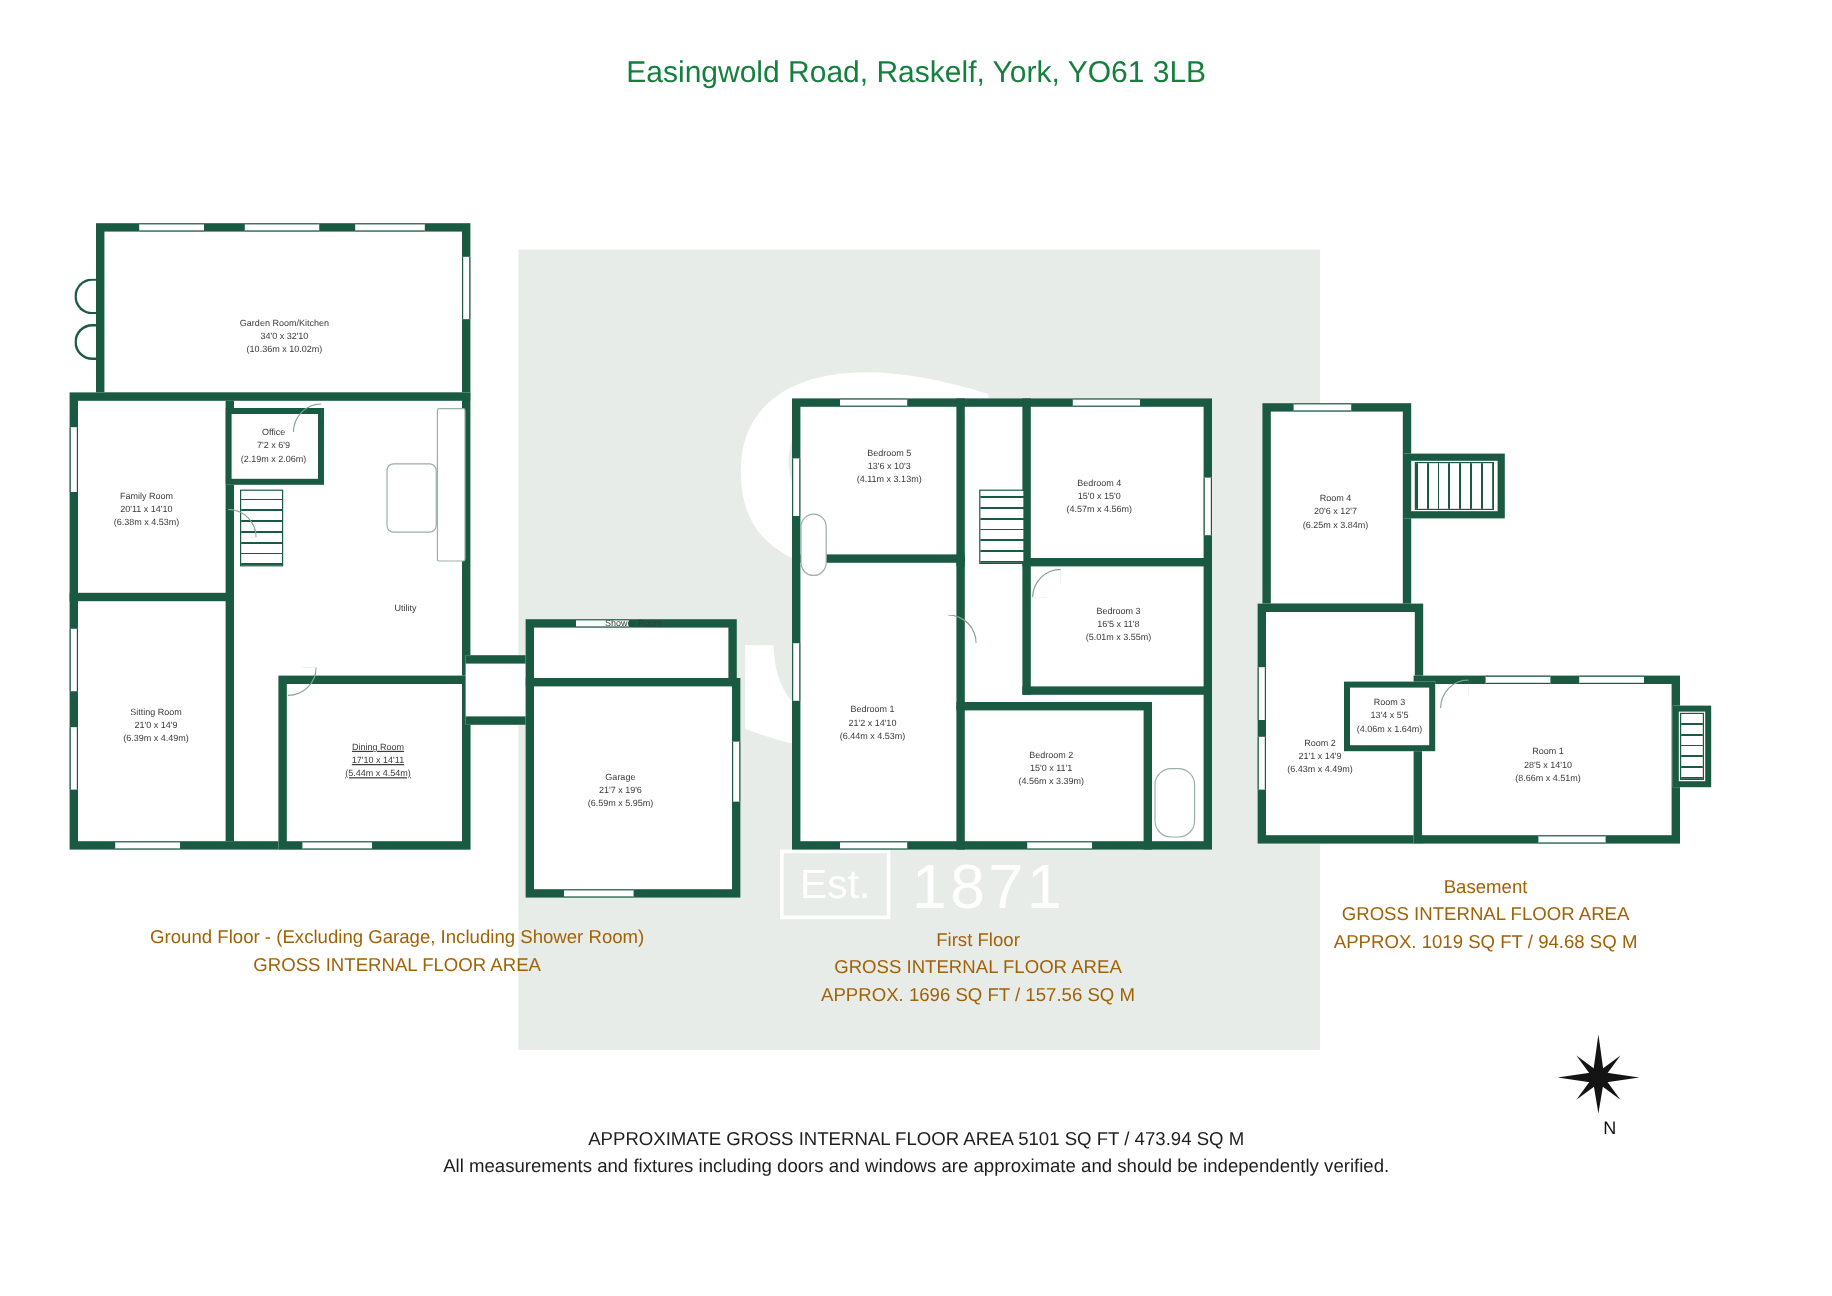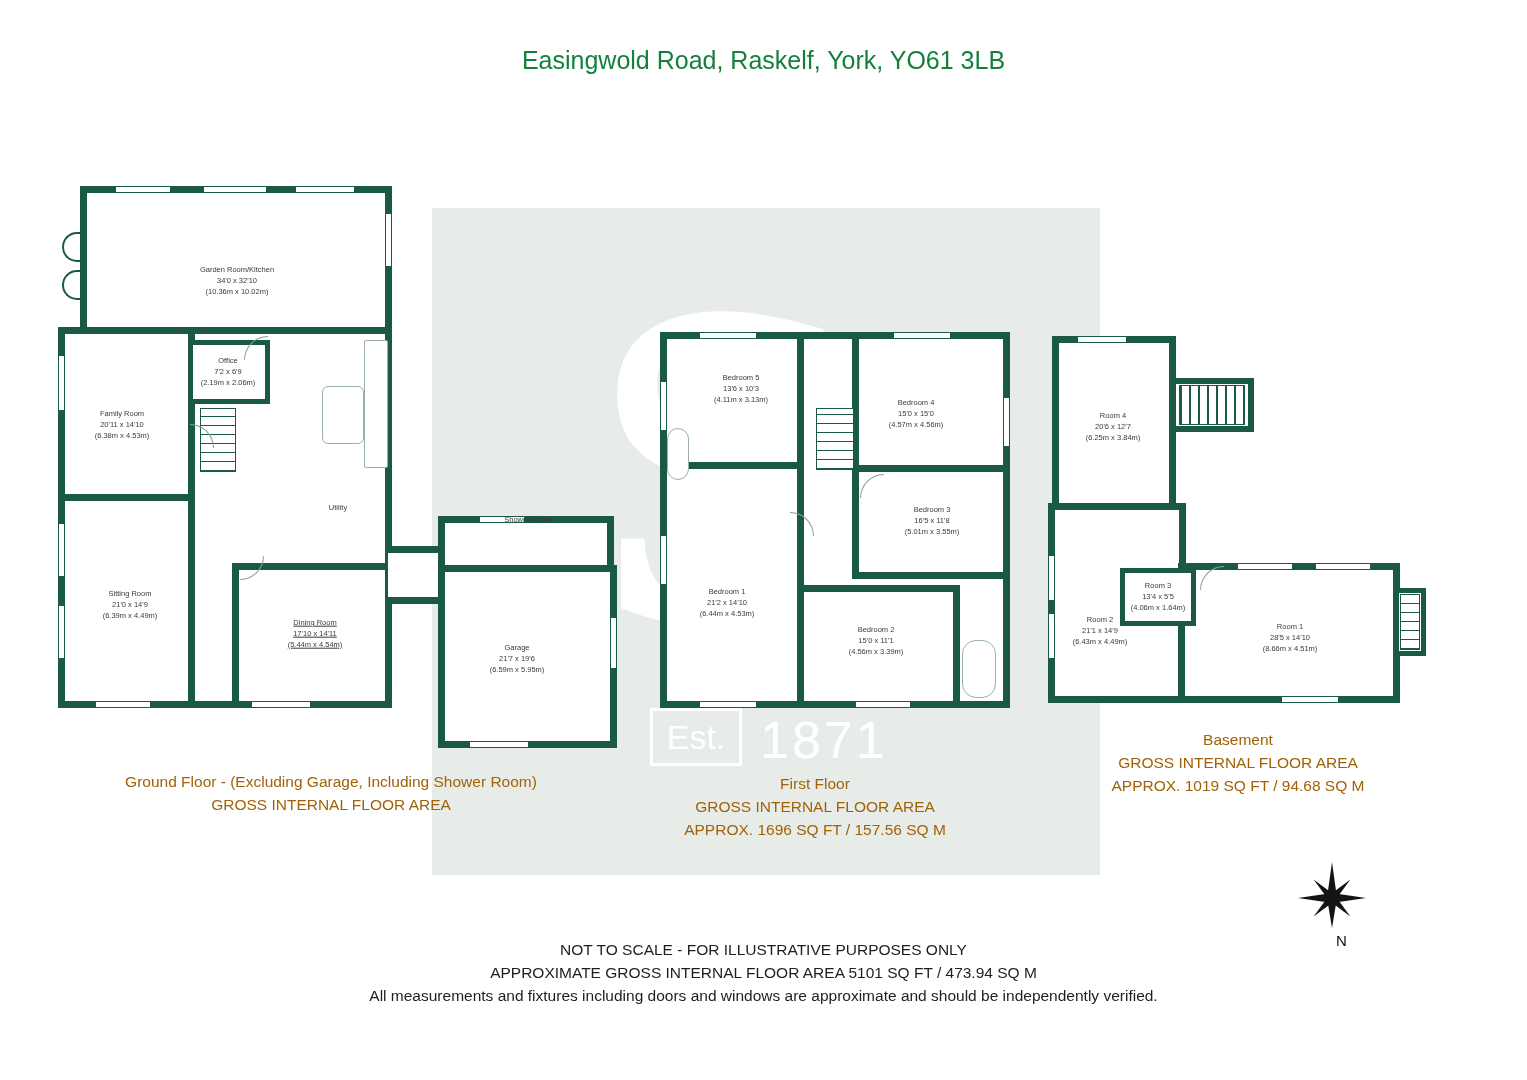--- a/index.html
+++ b/index.html
@@ -242,18 +242,17 @@
 
   <svg class="compass" style="left:1296px;top:862px;" width="72" height="72" viewBox="0 0 72 72">
     <polygon points="36,0 41,36 36,66 31,36" fill="#141414"></polygon>
     <polygon points="2,36 36,31 70,36 36,41" fill="#141414"></polygon>
     <polygon points="36,10 40,36 36,62 32,36" fill="#141414" transform="rotate(45 36 36)"></polygon>
     <polygon points="36,10 40,36 36,62 32,36" fill="#141414" transform="rotate(-45 36 36)"></polygon>
   </svg>
   <div class="compass-n">N</div>
 
   <div class="footer">
-    <div>NOT TO SCALE - FOR ILLUSTRATIVE PURPOSES ONLY</div>
     <div>APPROXIMATE GROSS INTERNAL FLOOR AREA 5101 SQ FT / 473.94 SQ M</div>
     <div>All measurements and fixtures including doors and windows are approximate and should be independently verified.</div>
   </div>
 
 </div>
 
 </body></html>

